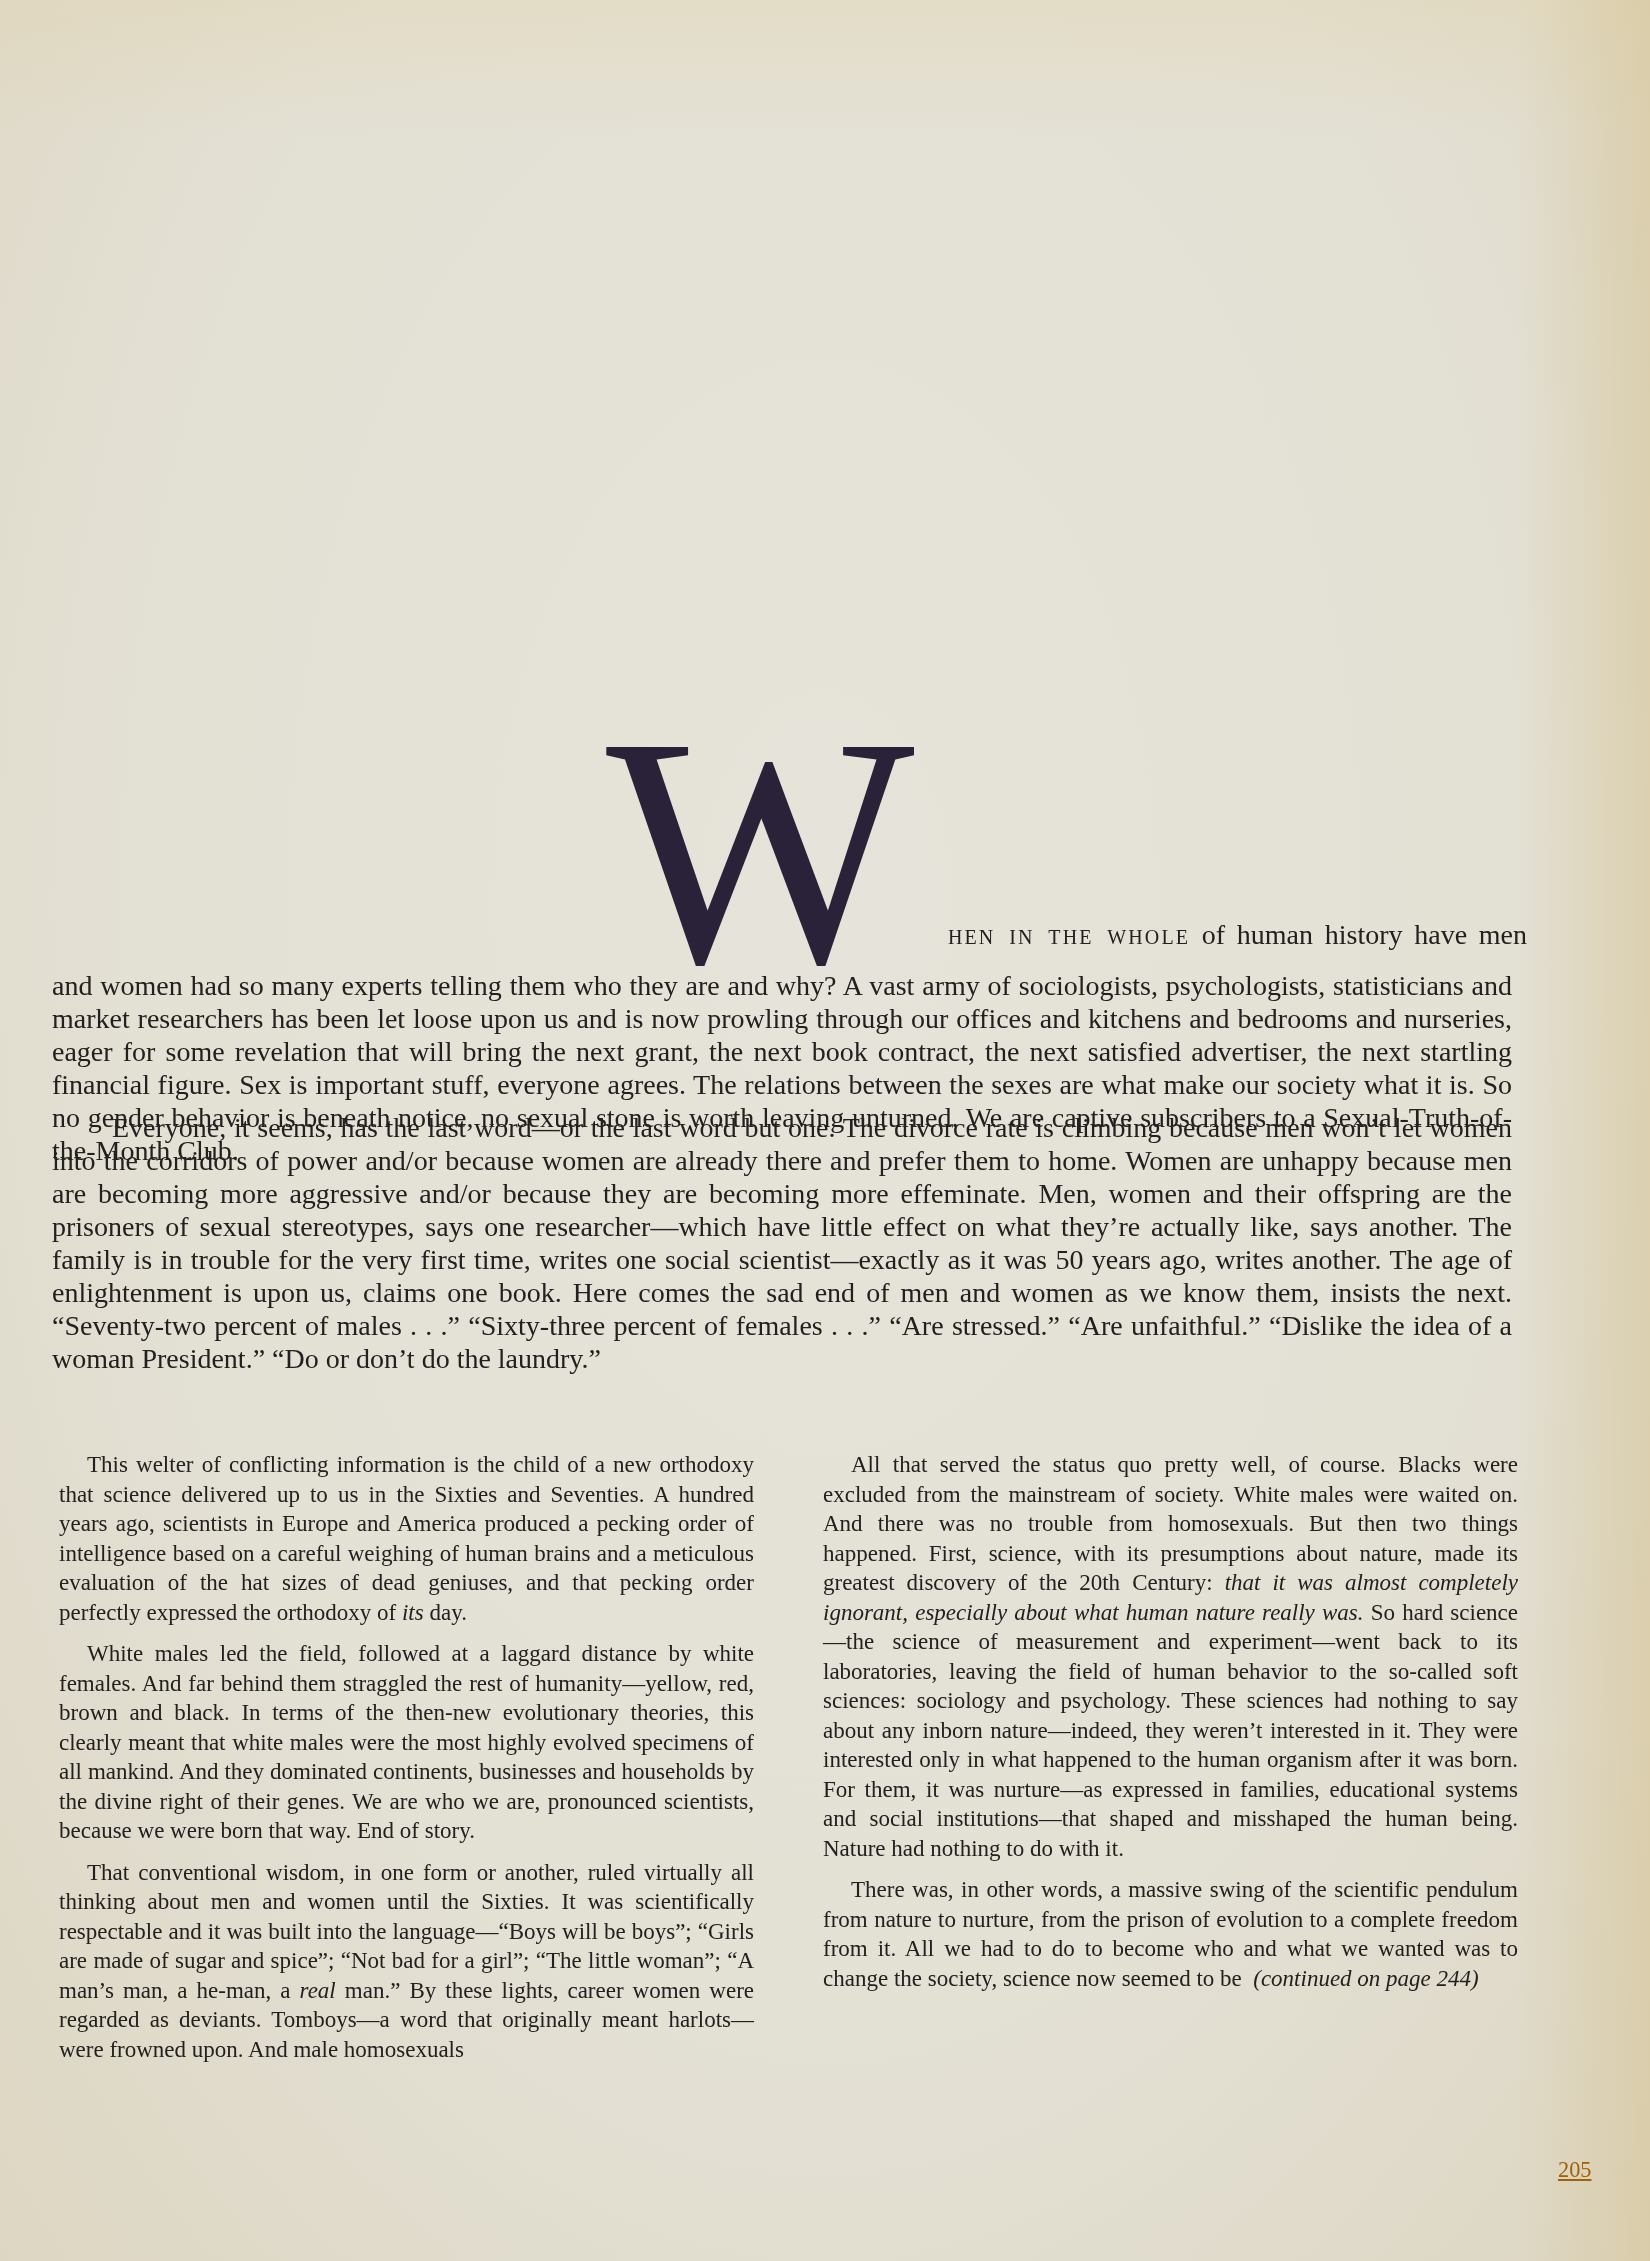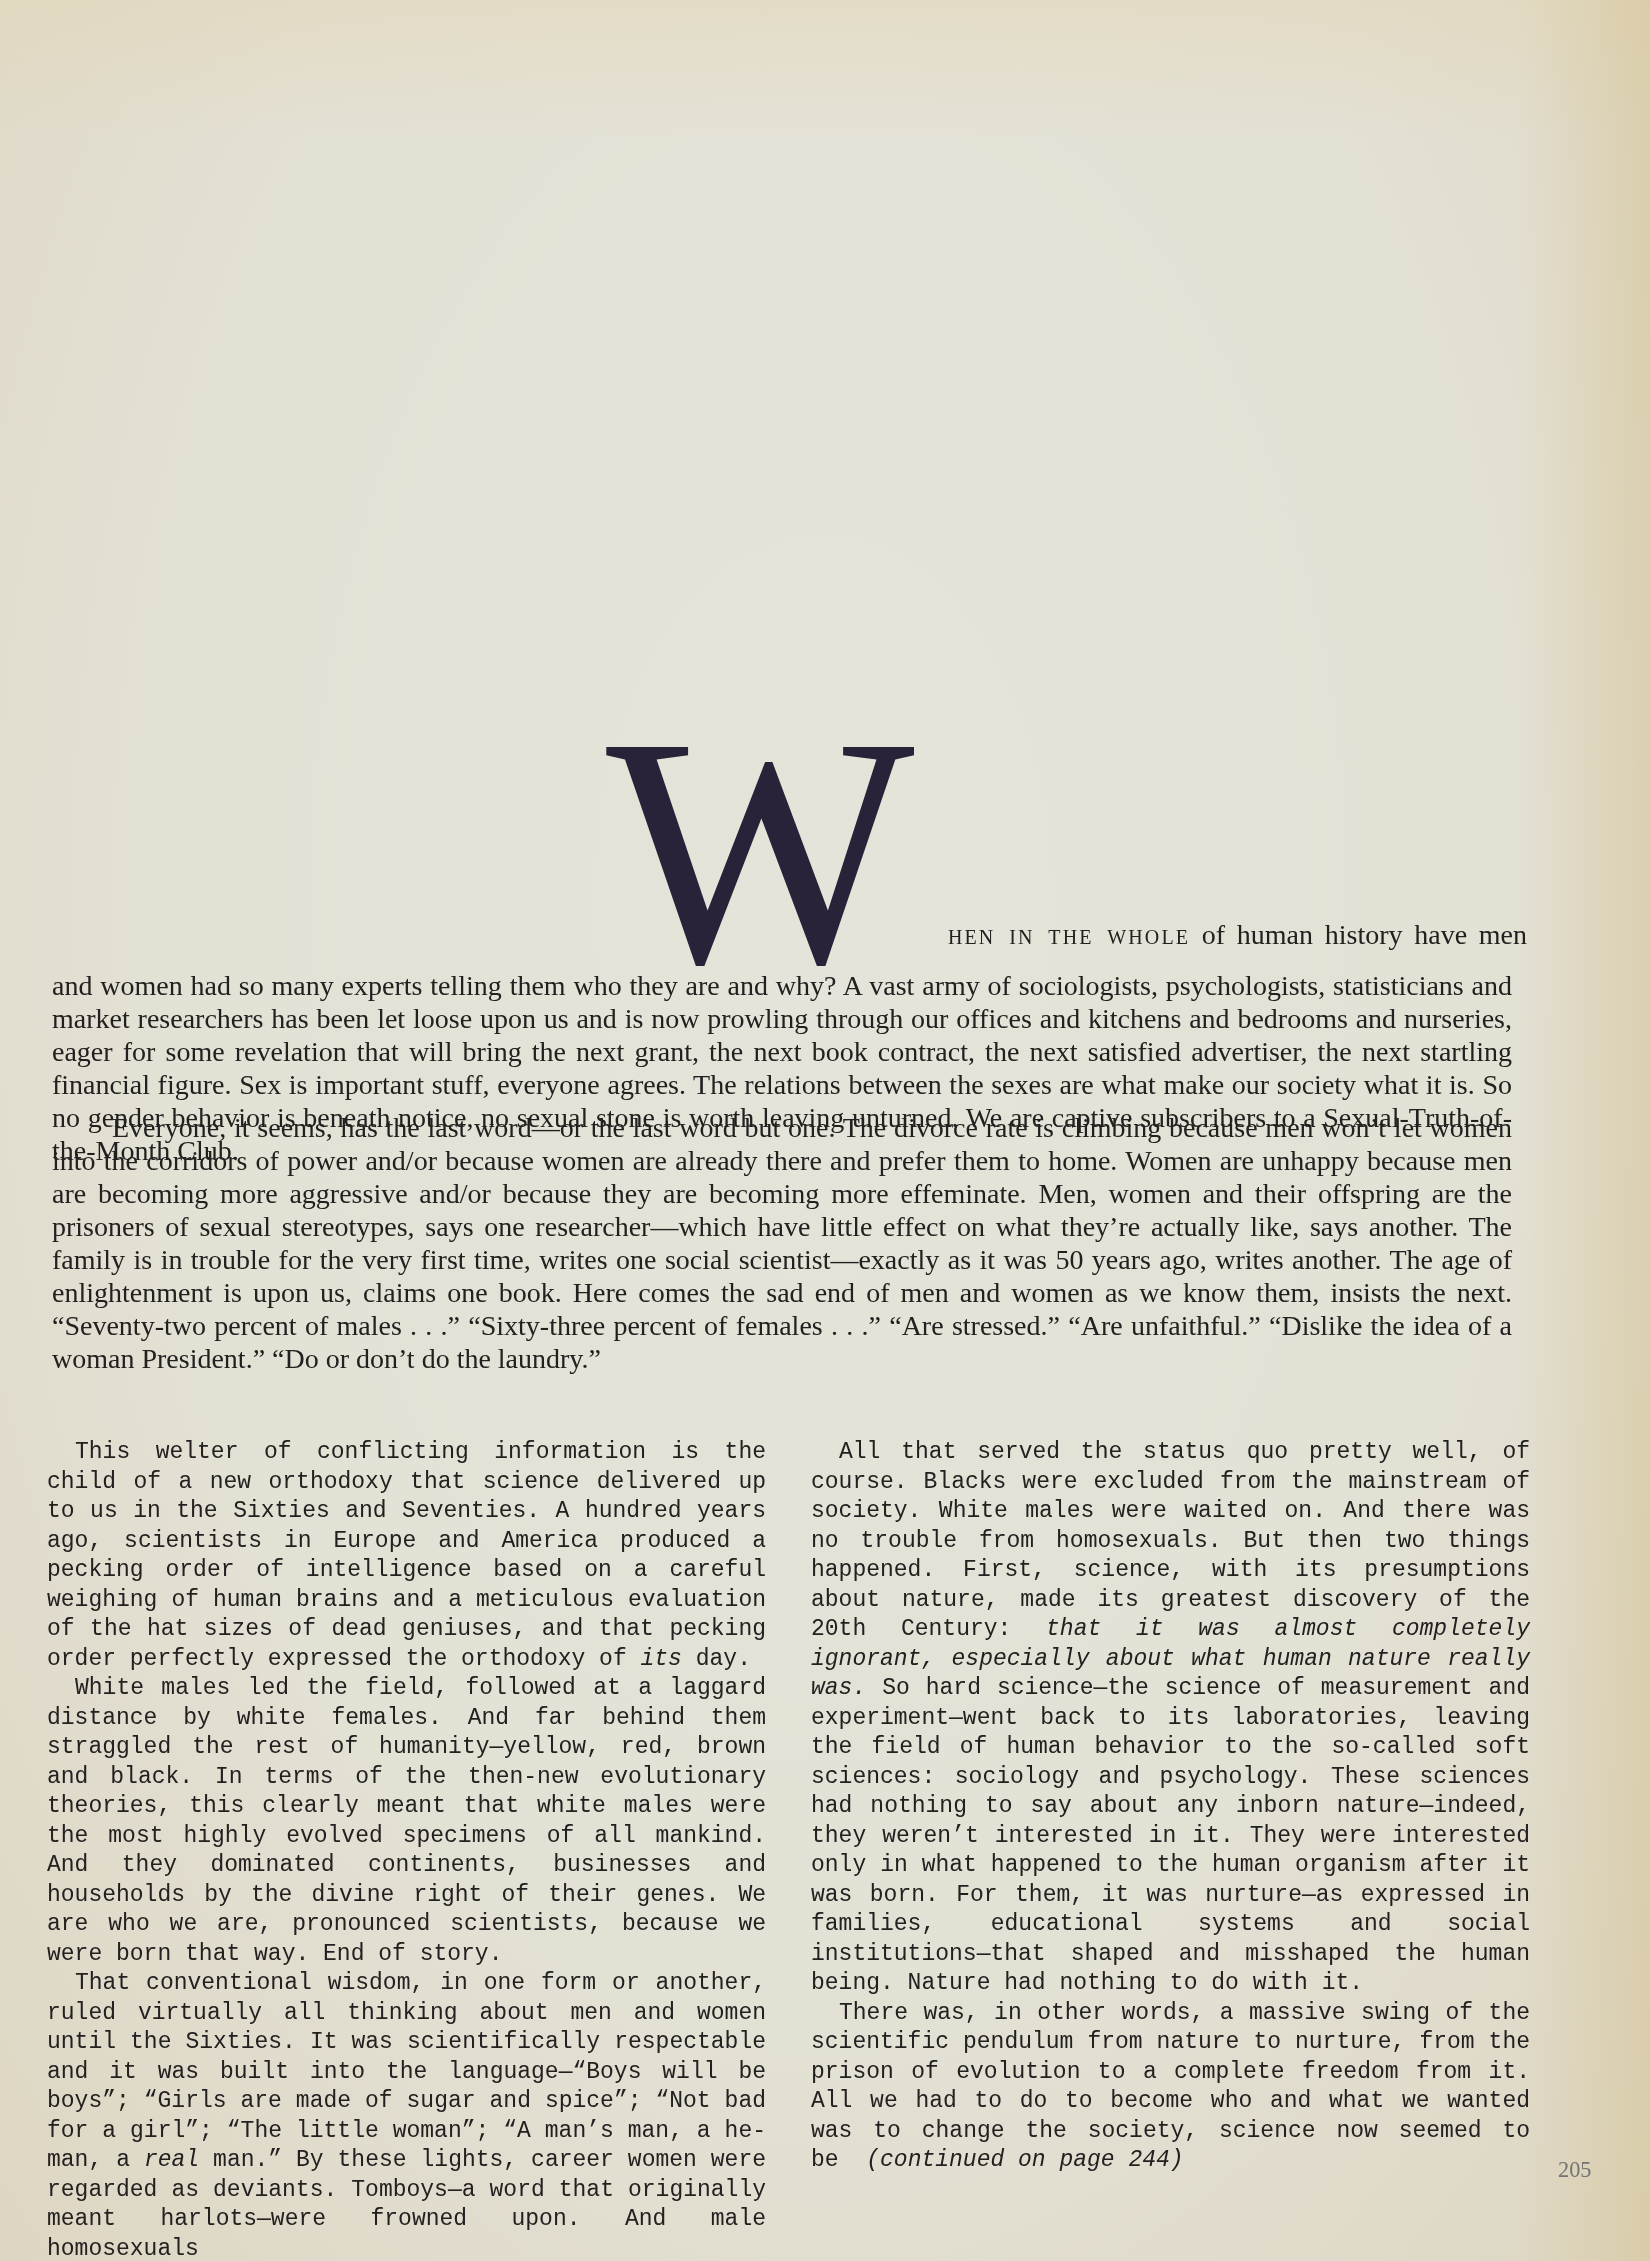--- a/index.html
+++ b/index.html
@@ -79,23 +79,22 @@
     .col {
       position: absolute;
       top: 1438px;
       width: 719px;
       font-size: 23px;
       line-height: 29.5px;
       text-align: justify;
       hyphens: manual;
     }
     .col p {
-      margin: 0;
+      margin: 12px;
       text-indent: 28px;
-      font-family: Liberation Mono, monospace;
     }
     .col p.noindent {
       text-indent: 0;
     }
     .col-left {
       left: 47px;
     }
     .col-right {
       left: 811px;
     }
@@ -104,21 +103,22 @@
     }
     .continued {
       font-style: italic;
     }
     .page-number {
       position: absolute;
       left: 1558px;
       top: 2157px;
       font-size: 22.3px;
       line-height: 25px;
-      color: #737373;
+      color: #a16207;
+      text-decoration: underline;
     }
   </style>
 </head>
 <body>
 
 <div class="paper"></div>
 
 <div class="dropcap">W</div>
 
 <div class="intro-first-line">

